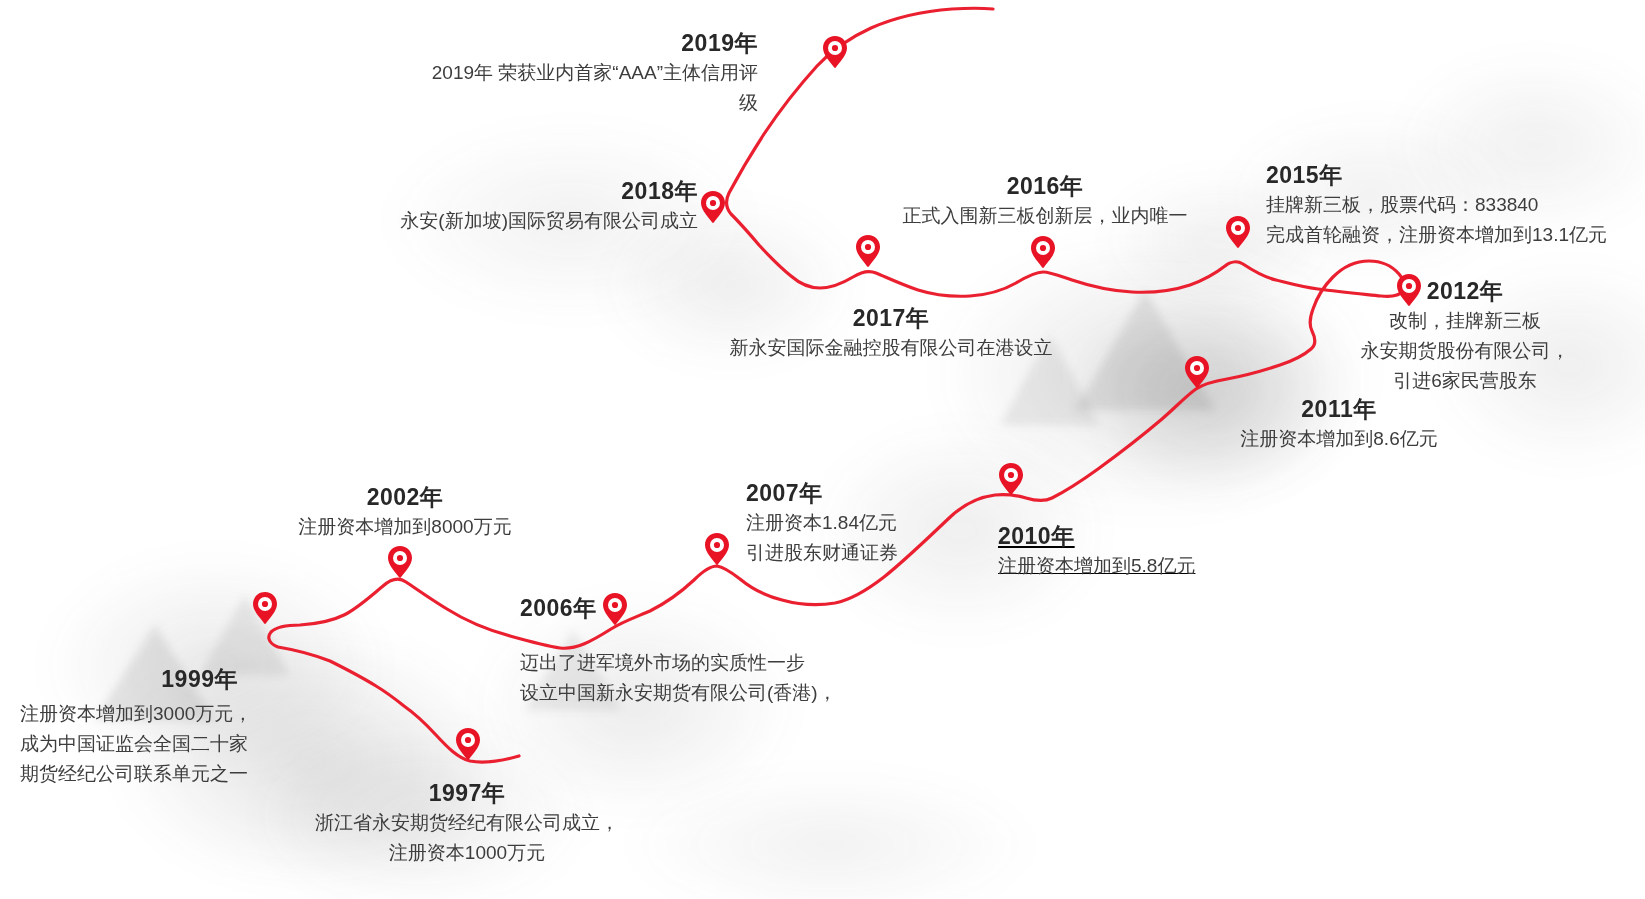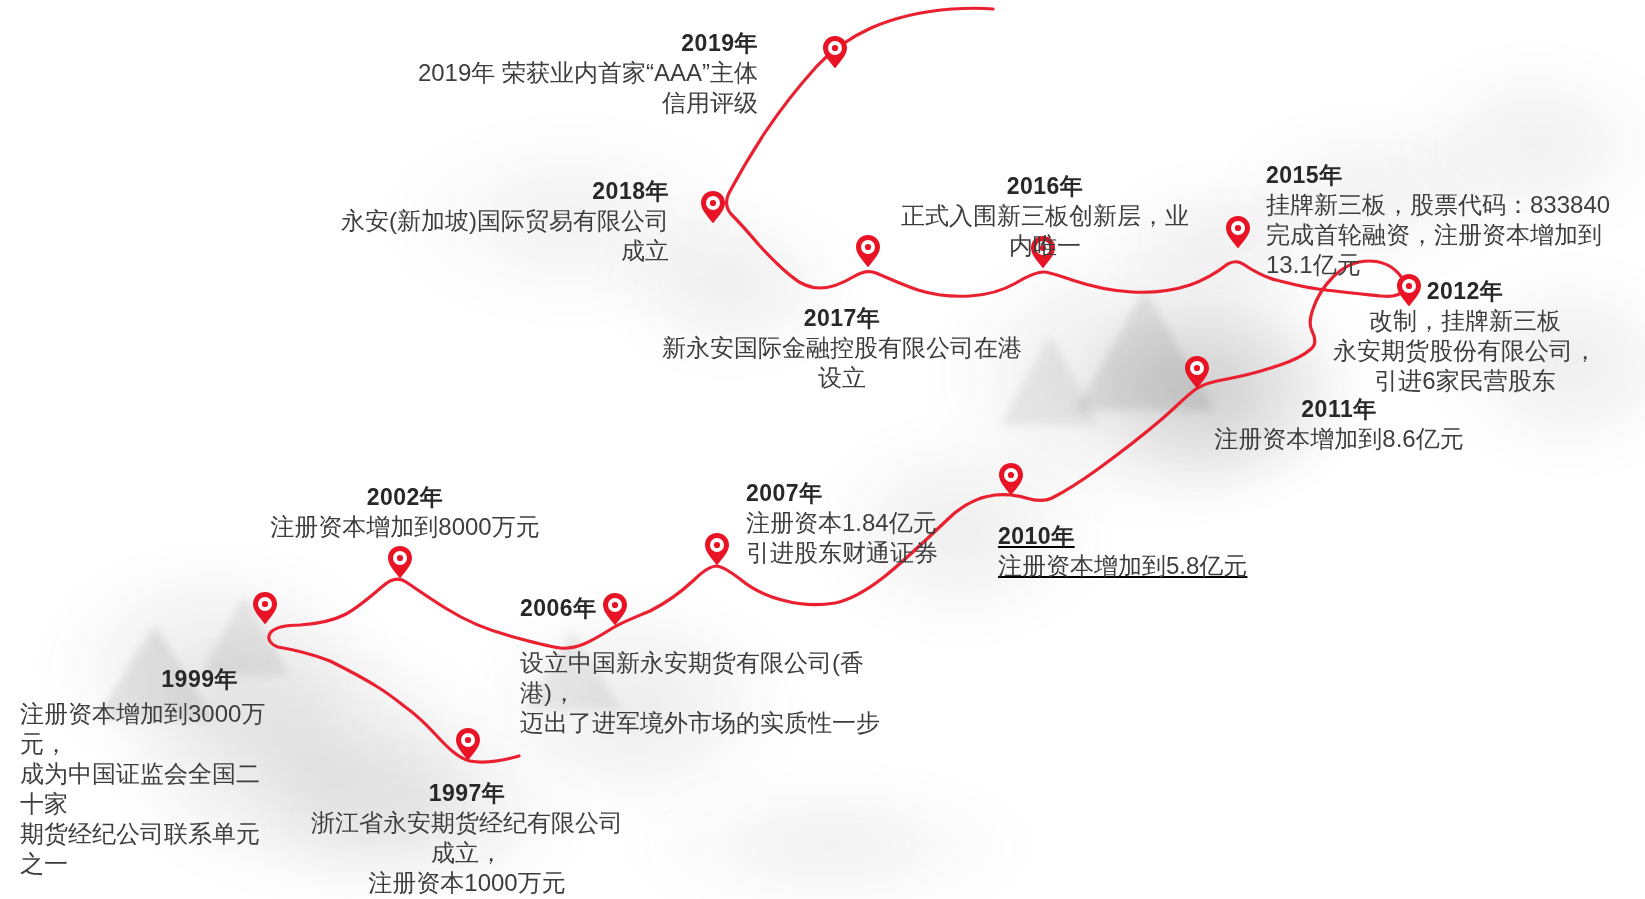--- a/index.html
+++ b/index.html
@@ -35,36 +35,36 @@
   .pin-1997{left:454px; top:727px;} .pin-1999{left:251px; top:591px;}
   .pin-2002{left:386px; top:545px;} .pin-2006{left:601px; top:592px;}
   .pin-2007{left:703px; top:532px;} .pin-2010{left:997px; top:462px;}
   .pin-2011{left:1183px;top:355px;} .pin-2012{left:1395px;top:273px;}
   .pin-2015{left:1224px;top:215px;} .pin-2016{left:1029px;top:235px;}
   .pin-2017{left:854px; top:234px;} .pin-2018{left:699px; top:190px;}
   .pin-2019{left:821px; top:35px;}
   
   .m{position:absolute;}
   .year{font-size:23px;font-weight:700;color:#282828;line-height:30px;letter-spacing:.5px;}
-  .line{font-size:24px;color:#3d3d3d;line-height:30px;}
+  .line{font-size:19px;color:#3d3d3d;line-height:30px;}
   .m-1997{left:300px; top:778px;width:334px;text-align:center;}
   .m-1999{left:20px;  top:616px;width:248px;text-align:left;margin-top:48px;}
   .m-1999 .year{text-align:right;padding-right:30px;}
   .m-1999 .desc{margin-top:5px;}
   .m-2002{left:240px; top:482px;width:330px;text-align:center;}
   .m-2006{left:520px; top:593px;width:370px;text-align:left;}
   .m-2006 .desc{margin-top:25px;}
   .m-2007{left:746px; top:478px;width:270px;text-align:left;}
   .m-2010{left:998px; top:521px;width:270px;text-align:left;text-decoration:underline;}
   .m-2011{left:1204px;top:394px;width:270px;text-align:center;}
   .m-2012{left:1330px;top:276px;width:270px;text-align:center;}
   .m-2015{left:1266px;top:160px;width:379px;text-align:left;}
   .m-2016{left:890px; top:171px;width:310px;text-align:center;}
-  .m-2017{left:659px; top:303px;width:366px;text-align:center;}
-  .m-2018{left:341px; top:176px;width:328px;text-align:right;}
+  .m-2017{left:708px; top:303px;width:366px;text-align:center;}
+  .m-2018{left:370px; top:176px;width:328px;text-align:right;}
   .m-2019{left:415px; top:28px; width:343px;text-align:right;}
 </style>
 </head>
 <body>
 
 <div id="canvas">
 
   <div class="wash w1"></div>
   <div class="wash w2"></div>
   <div class="wash w3"></div>
@@ -207,22 +207,22 @@
   <div class="m m-2002">
     <div class="year">2002年</div>
     <div class="desc">
       <div class="line">注册资本增加到8000万元</div>
     </div>
   </div>
 
   <div class="m m-2006">
     <div class="year">2006年</div>
     <div class="desc">
+      <div class="line">迈出了进军境外市场的实质性一步</div>
       <div class="line">设立中国新永安期货有限公司(香港)，</div>
-      <div class="line">迈出了进军境外市场的实质性一步</div>
     </div>
   </div>
 
   <div class="m m-2007">
     <div class="year">2007年</div>
     <div class="desc">
       <div class="line">注册资本1.84亿元</div>
       <div class="line">引进股东财通证券</div>
     </div>
   </div>

